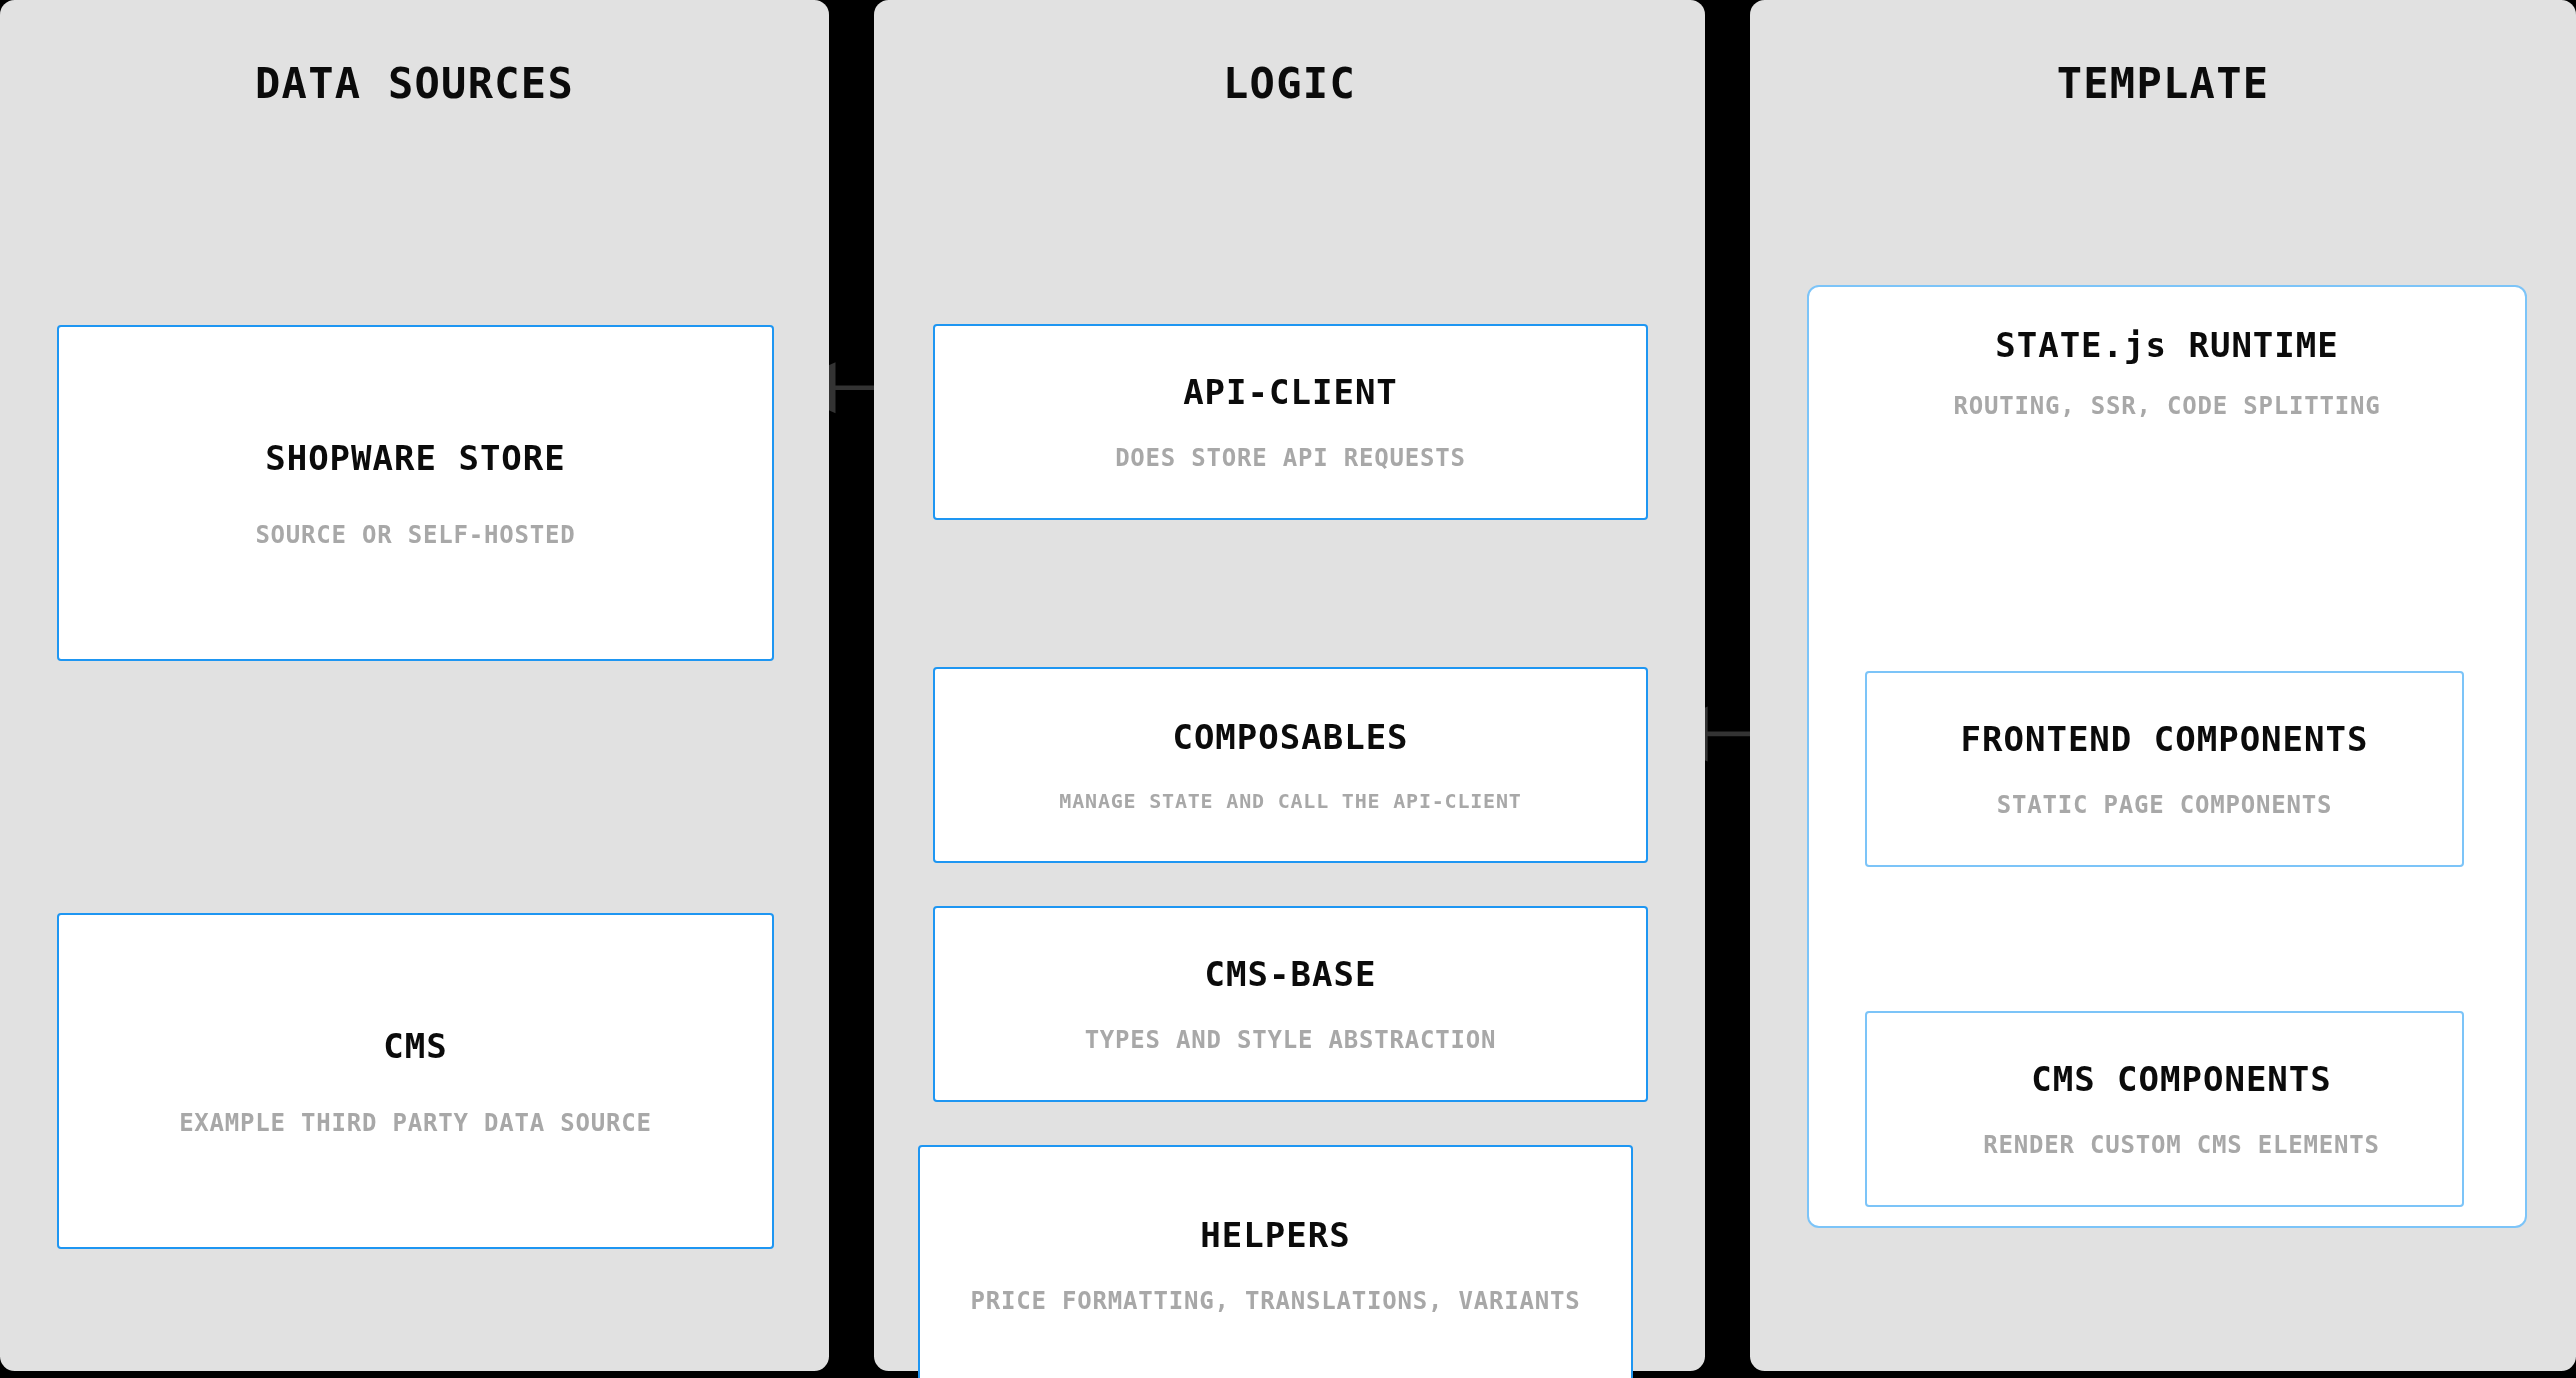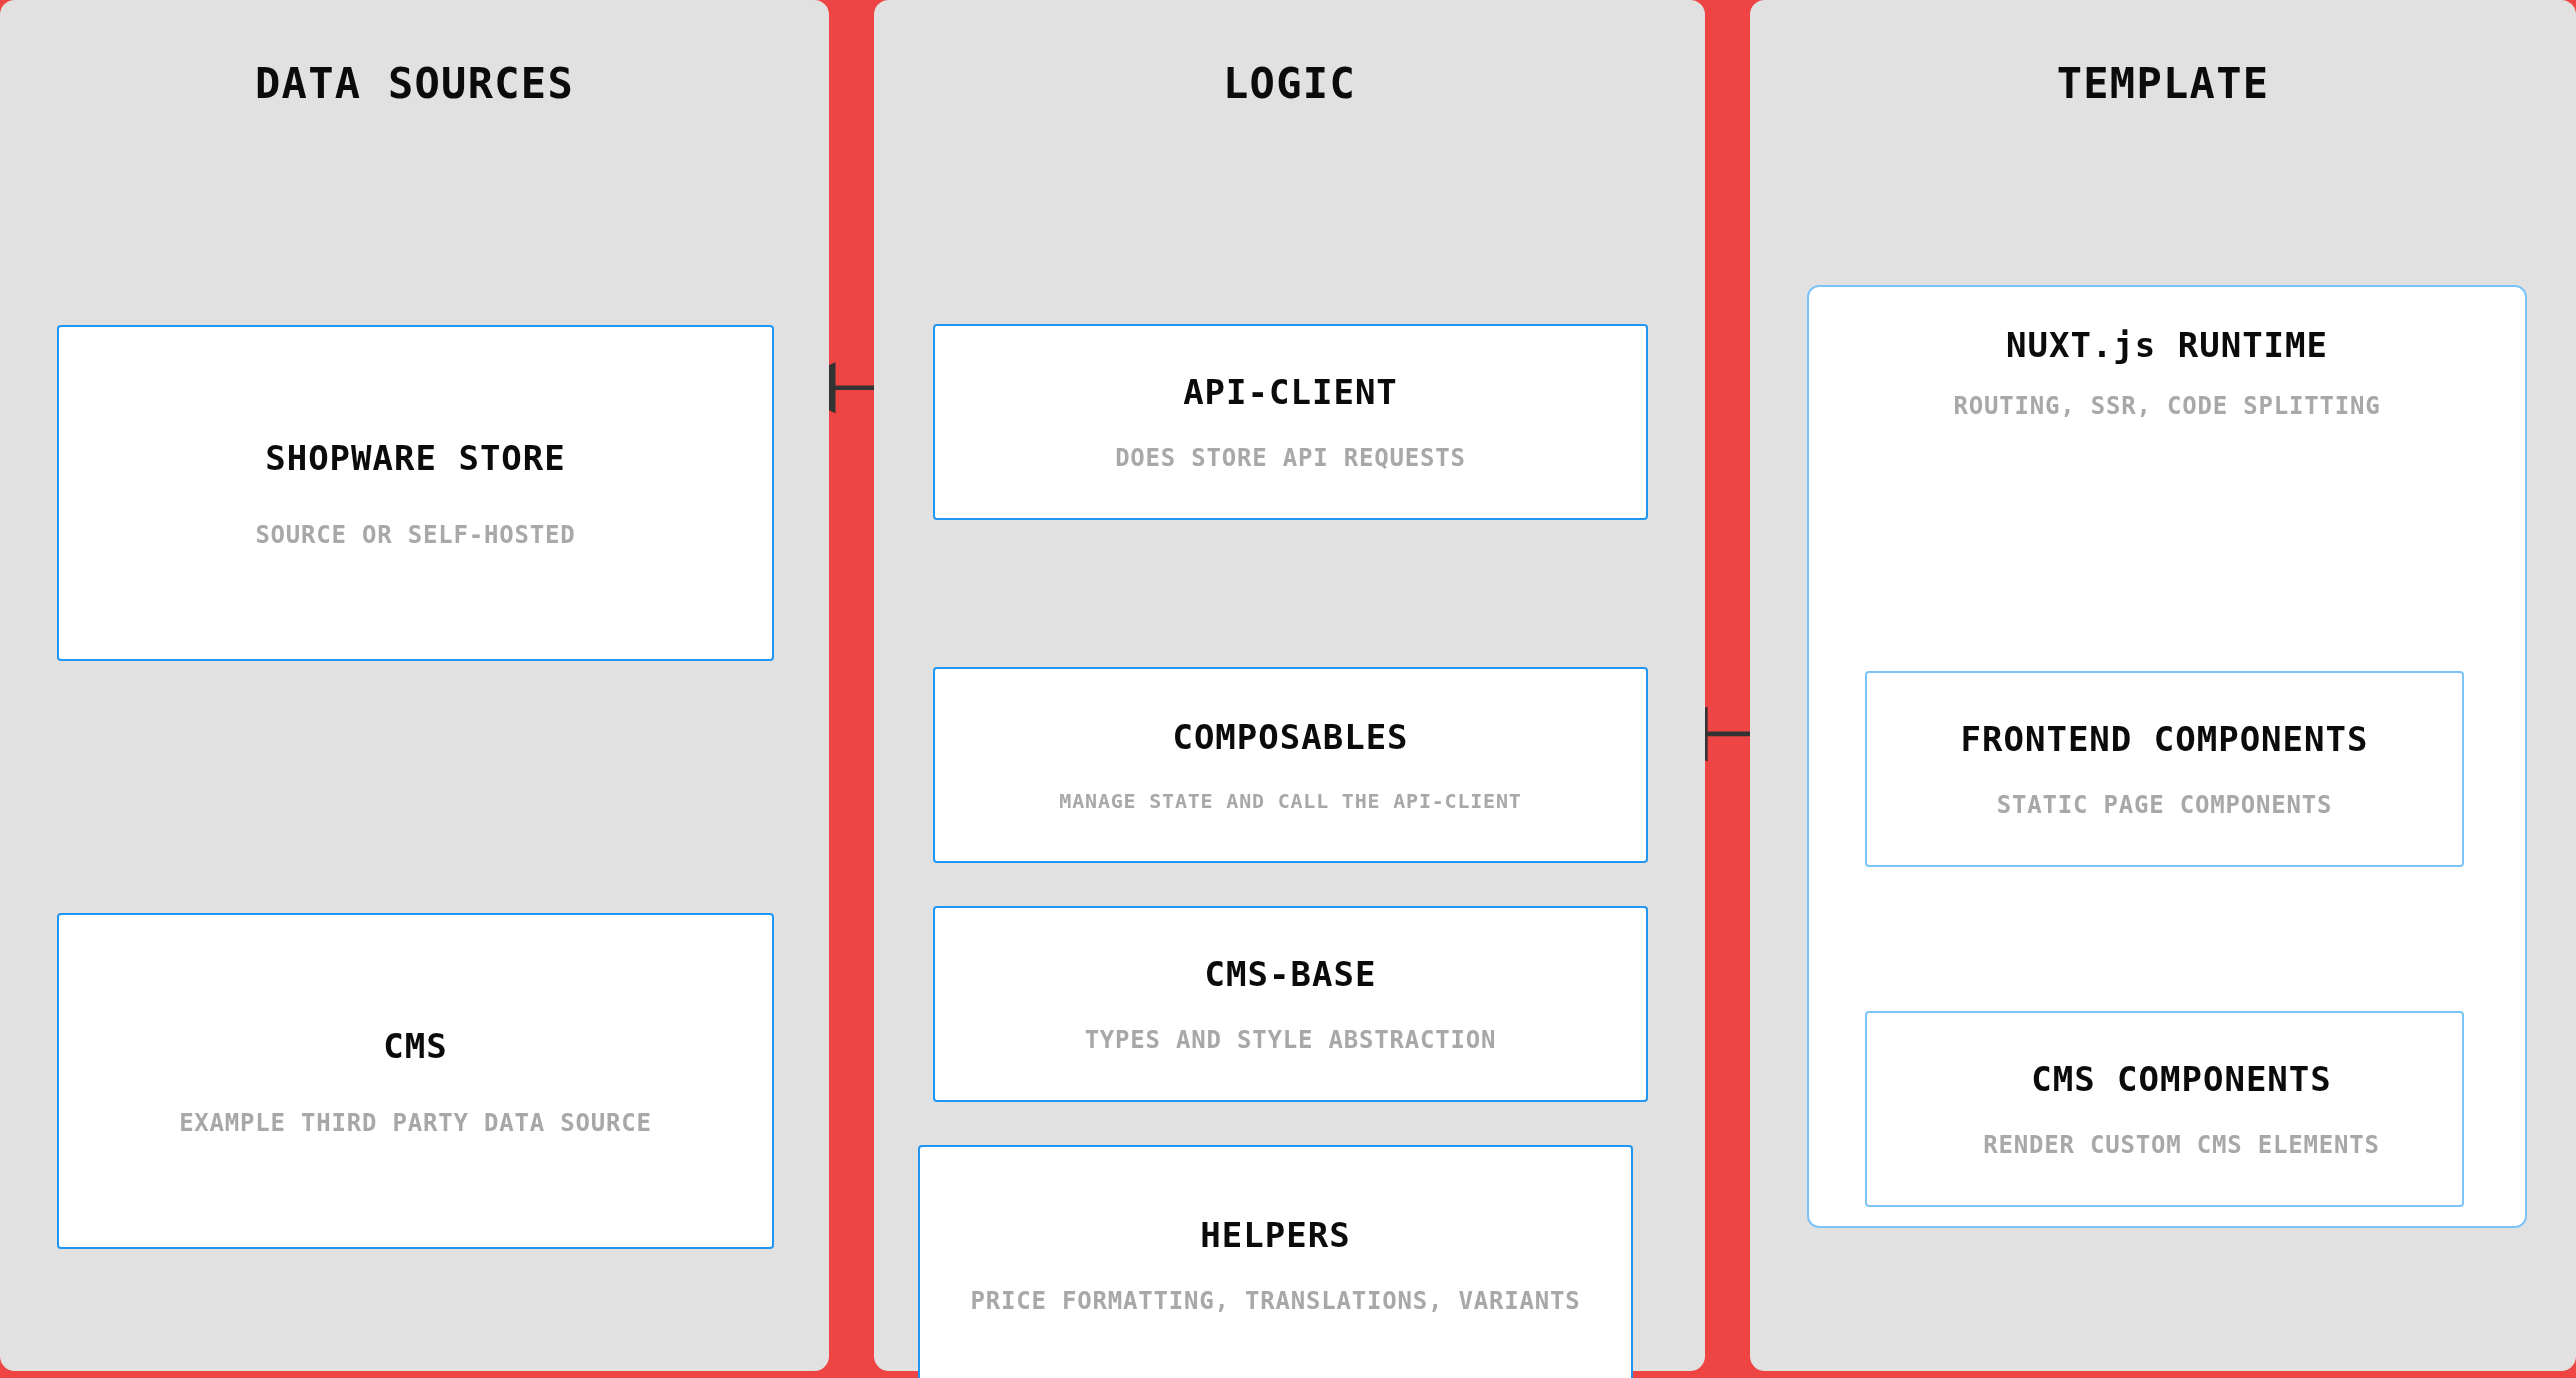--- a/index.html
+++ b/index.html
@@ -11,21 +11,21 @@
   body {
     width: 2576px;
     height: 1378px;
     overflow: hidden;
     font-family: "DejaVu Sans Mono", monospace;
   }
   #diagram {
     position: relative;
     width: 2576px;
     height: 1378px;
-    background: #ef4444;
+    background: #000000;
   }
 
   
   .panel {
     position: absolute;
     background: #e1e1e1;
     border-radius: 14.8px;
     box-sizing: border-box;
   }
   .panel-title {
@@ -166,21 +166,21 @@
   <div class="node" style="left:918px; top:1110px; width:715px; height:240px;">
     <div class="title" style="font-size:34px; margin-bottom:32px;">HELPERS</div>
     <div class="sub" style="font-size:24px;">PRICE FORMATTING, TRANSLATIONS, VARIANTS</div>
   </div>
 
   <div class="panel" style="left:1750px; top:0px; width:826px; height:1371px;">
     <div class="panel-title" style="top:59px; font-size:42px;">TEMPLATE</div>
   </div>
 
   <div class="group" style="left:1807px; top:285px; width:720px; height:943px;">
-    <div class="grouphead" style="top:38px; font-size:34px; font-weight:bold; letter-spacing:1px; color:#0b0b0b; font-family:'DejaVu Sans Mono', monospace;">NUXT.js RUNTIME</div>
+    <div class="grouphead" style="top:38px; font-size:34px; font-weight:bold; letter-spacing:1px; color:#0b0b0b; font-family:'DejaVu Sans Mono', monospace;">STATE.js RUNTIME</div>
     <div class="grouphead" style="top:105px; font-size:24px; font-weight:bold; letter-spacing:0.8px; color:#a8a8a8; font-family:'DejaVu Sans Mono', monospace;">ROUTING, SSR, CODE SPLITTING</div>
   </div>
 
   <div class="node soft" style="left:1865px; top:636px; width:599px; height:196px;">
     <div class="title" style="font-size:34px; margin-bottom:32px;">FRONTEND COMPONENTS</div>
     <div class="sub" style="font-size:24px;">STATIC PAGE COMPONENTS</div>
   </div>
 
   <div class="node soft" style="left:1865px; top:976px; width:599px; height:196px;padding-left:34px;">
     <div class="title" style="font-size:34px; margin-bottom:32px;">CMS COMPONENTS</div>

